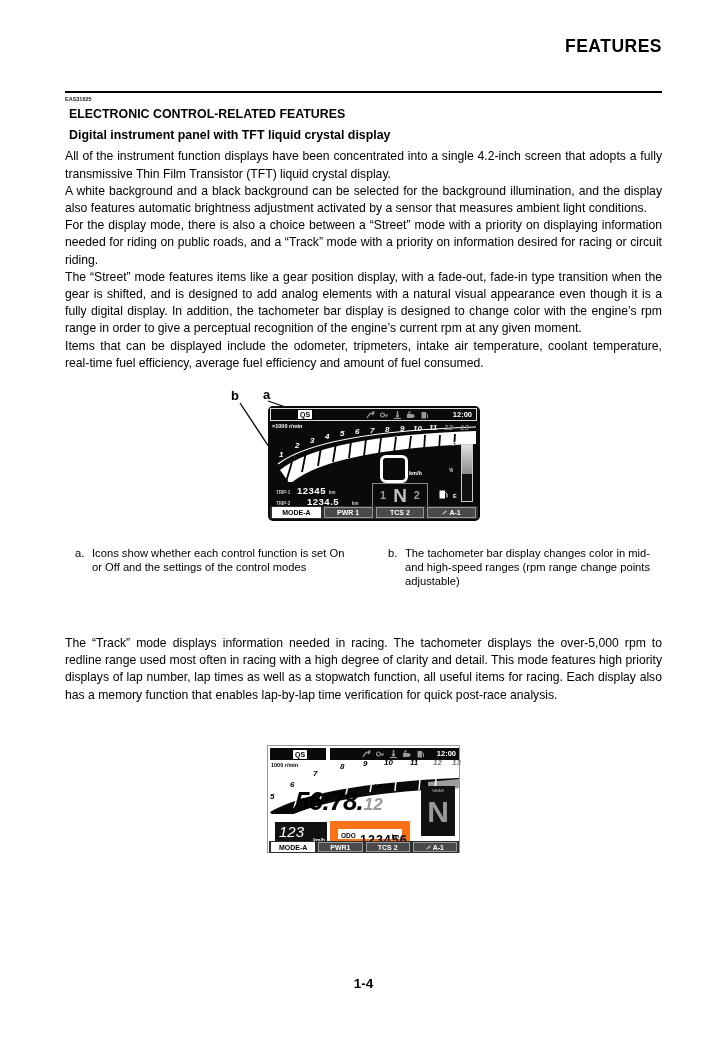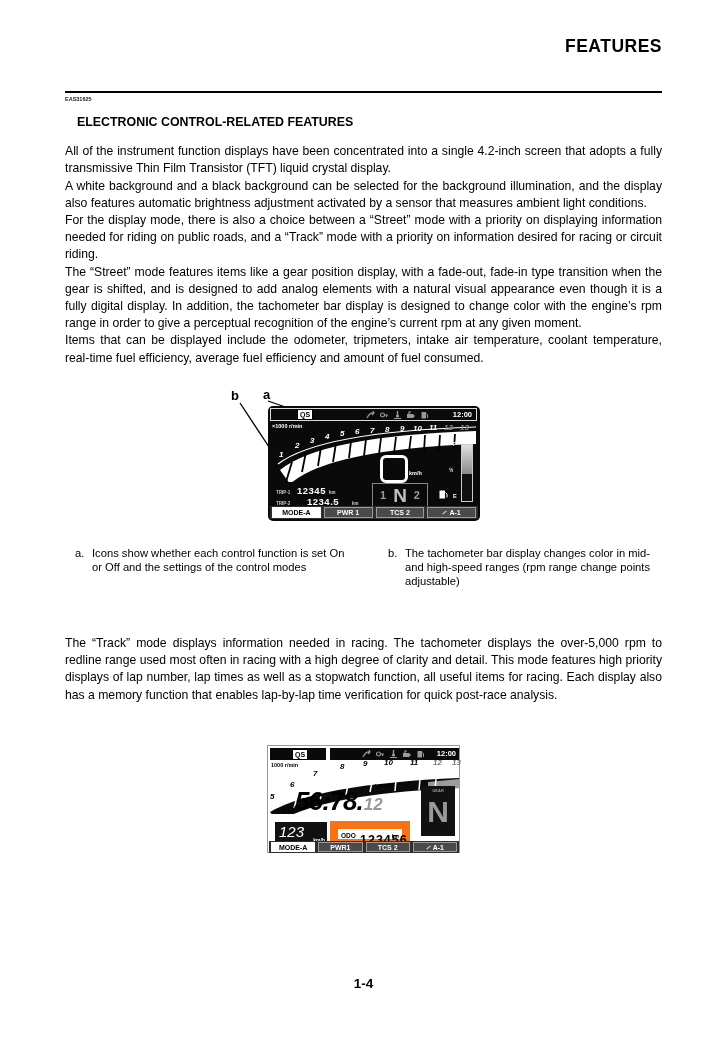--- a/index.html
+++ b/index.html
@@ -4,21 +4,21 @@
 <style>
   html,body{margin:0;padding:0;background:#e8e8e8;}
   .page{position:relative;width:727px;height:1041px;background:#ffffff;
         font-family:"Liberation Sans","DejaVu Sans",sans-serif;color:#000;overflow:hidden;}
   
   .hdr-title{position:absolute;top:36px;right:65px;font-size:17.5px;font-weight:bold;letter-spacing:.5px;}
   .hdr-rule{position:absolute;left:65px;top:91px;width:597px;height:2px;background:#000;}
   
   .textcol{position:absolute;left:65px;top:96px;width:597px;}
   .code{font-size:5.5px;font-weight:bold;color:#222;margin:0 0 1px 0;}
-  .h1,.h2{font-size:12.4px;font-weight:bold;margin:12px;line-height:17.2px;}
+  .h1,.h2{font-size:12.4px;font-weight:bold;margin:4px;line-height:17.2px;}
   .para{font-size:12.2px;line-height:17.2px;text-align:justify;margin:0;}
   .para6{position:absolute;left:65px;top:635px;width:597px;font-size:12.2px;line-height:17.2px;text-align:justify;}
   
   .cap{position:absolute;top:546px;display:flex;font-size:11.2px;line-height:14.2px;}
   .cap-a{left:75px;width:277px;}
   .cap-b{left:388px;width:276px;}
   .cap .lbl{width:17px;flex:0 0 17px;}
   
   .callout{position:absolute;font-size:13px;font-weight:bold;}
   .callout-svg{position:absolute;left:235px;top:399px;}
@@ -82,20 +82,21 @@
 <body>
 
 <div class="page">
 
   <div class="hdr-title">FEATURES</div>
   <div class="hdr-rule"></div>
 
   <div class="textcol">
     <div class="code">EAS31625</div>
     <div class="h1">ELECTRONIC CONTROL-RELATED FEATURES</div>
+    <div class="h2">Digital instrument panel with TFT liquid crystal display</div>
     <div class="para">All of the instrument function displays have been concentrated into a single 4.2-inch screen that adopts a fully transmissive Thin Film Transistor (TFT) liquid crystal display.</div>
     <div class="para">A white background and a black background can be selected for the background illumination, and the display also features automatic brightness adjustment activated by a sensor that measures ambient light conditions.</div>
     <div class="para">For the display mode, there is also a choice between a “Street” mode with a priority on displaying information needed for riding on public roads, and a “Track” mode with a priority on information desired for racing or circuit riding.</div>
     <div class="para">The “Street” mode features items like a gear position display, with a fade-out, fade-in type transition when the gear is shifted, and is designed to add analog elements with a natural visual appearance even though it is a fully digital display. In addition, the tachometer bar display is designed to change color with the engine’s rpm range in order to give a perceptual recognition of the engine’s current rpm at any given moment.</div>
     <div class="para">Items that can be displayed include the odometer, tripmeters, intake air temperature, coolant temperature, real-time fuel efficiency, average fuel efficiency and amount of fuel consumed.</div>
   </div>
 
   <div class="callout" style="left:231px;top:388px;">b</div>
   <div class="callout" style="left:263px;top:387px;">a</div>
   <svg class="callout-svg" width="72" height="62">

